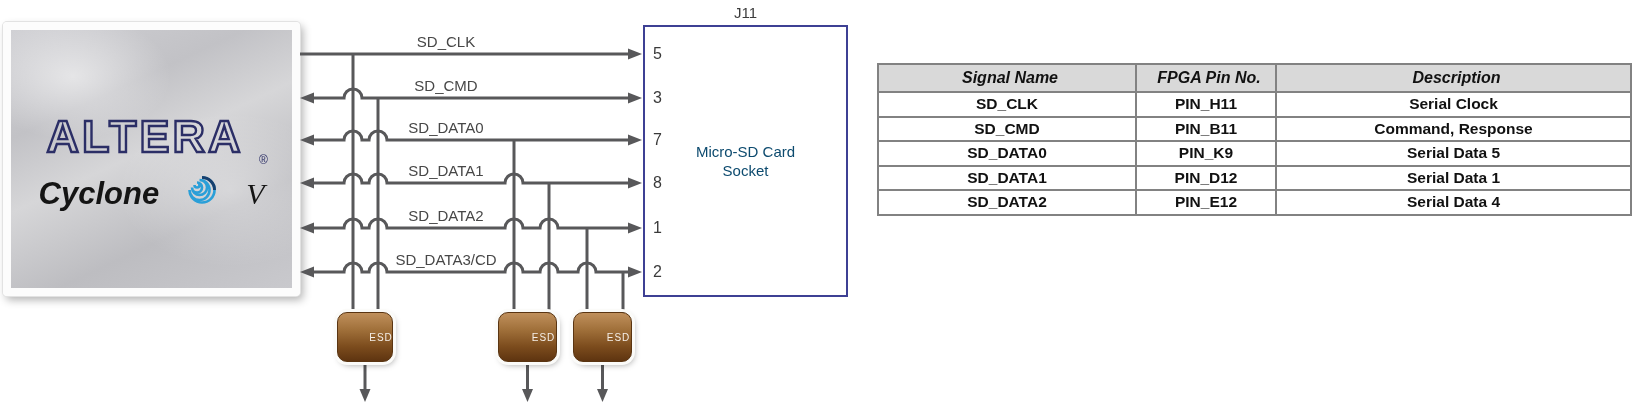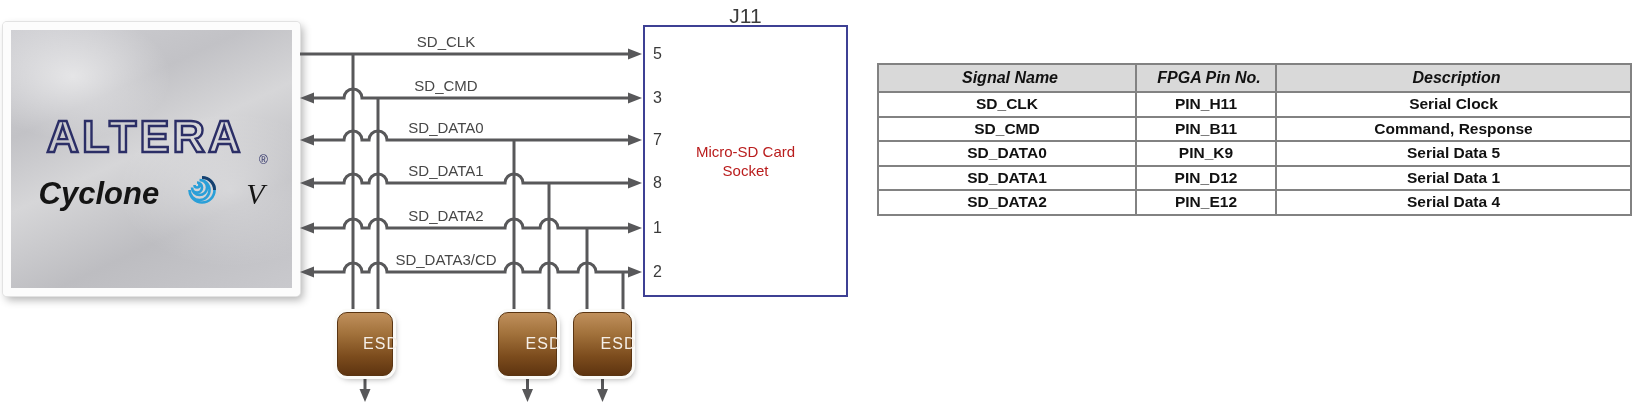--- a/index.html
+++ b/index.html
@@ -34,39 +34,39 @@
     font-family:"Liberation Serif", serif;
   }
 
   
   .socket-box{
     position:absolute;left:643px;top:25px;width:205px;height:272px;
     box-sizing:border-box;border:2px solid #3e4094;background:#ffffff;
   }
   .socket-designator{
     position:absolute;left:643px;top:4px;width:205px;text-align:center;
-    font-size:21px;color:#3c3c3c;
+    font-size:15px;color:#3c3c3c;
   }
   .socket-title{
     position:absolute;left:643px;top:142px;width:205px;text-align:center;
-    font-size:15px;line-height:19px;color:#b91c1c;
+    font-size:15px;line-height:19px;color:#0c4a6e;
   }
   .pin-label{
     position:absolute;font-size:16px;color:#3a3a3a;line-height:20px;
   }
 
   
   .esd{
-    position:absolute;box-sizing:border-box;height:64px;
+    position:absolute;box-sizing:border-box;height:50px;
     border-radius:10px;
     border:1px solid #5a3512;
     box-shadow:0 0 0 3px #fbfbf9, 2px 3px 6px rgba(0,0,0,.35);
     background:linear-gradient(180deg,#c0905c 0%,#a0703a 35%,#7c4c1d 70%,#5e3410 100%);
     display:flex;align-items:center;justify-content:center;
-    color:#f5efe8;font-size:16px;letter-spacing:1px;padding-left:32px;
+    color:#f5efe8;font-size:10px;letter-spacing:1px;padding-left:32px;
   }
 
   
   svg.wires{position:absolute;left:0;top:0;}
 
   
   table.pin-table{
     position:absolute;left:877px;top:63px;width:753px;
     border-collapse:collapse;table-layout:fixed;
   }

